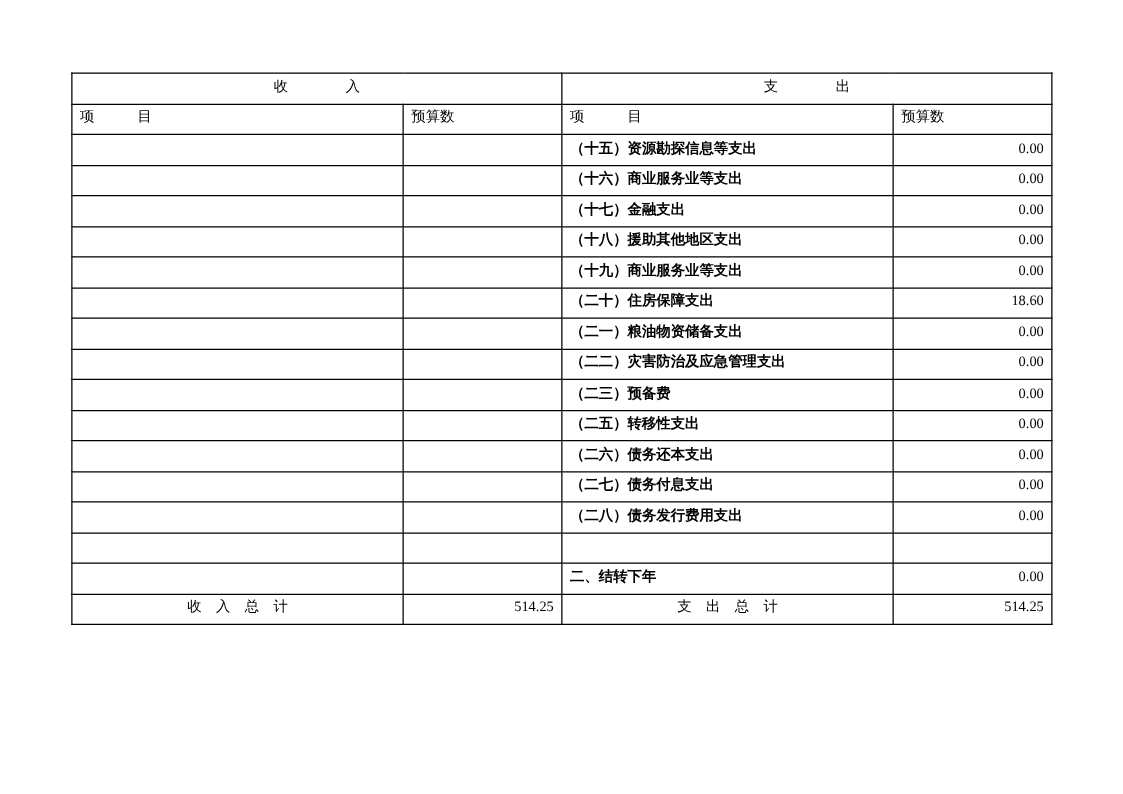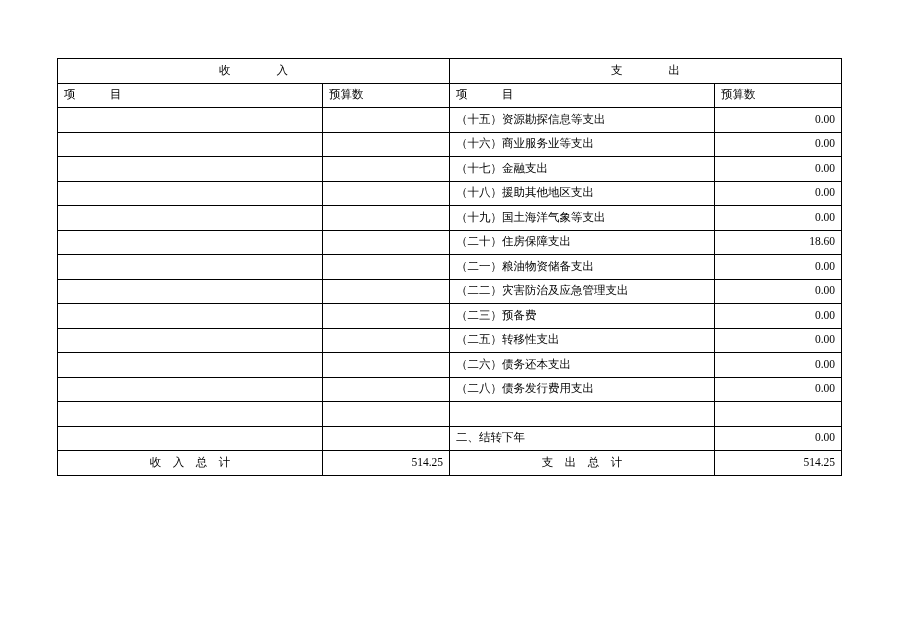--- a/index.html
+++ b/index.html
@@ -56,20 +56,21 @@
   }
   .hdr-sub {
     text-align: left;
     font-size: 12px;
     height: 27px;
   }
   .item-cell {
     text-align: left;
     white-space: nowrap;
     overflow: hidden;
+    font-weight: bold;
   }
   .num-cell {
     text-align: right;
     padding-right: 10px;
     font-family: "Liberation Serif", "DejaVu Serif", serif;
   }
   .blank-cell {
     text-align: left;
   }
   .total-row td {
@@ -127,21 +128,21 @@
         </tr>
         <tr>
           <td class="blank-cell"></td>
           <td class="num-cell"></td>
           <td class="item-cell">（十八）援助其他地区支出</td>
           <td class="num-cell">0.00</td>
         </tr>
         <tr>
           <td class="blank-cell"></td>
           <td class="num-cell"></td>
-          <td class="item-cell">（十九）国土海洋气象等支出</td>
+          <td class="item-cell">（十九）商业服务业等支出</td>
           <td class="num-cell">0.00</td>
         </tr>
         <tr>
           <td class="blank-cell"></td>
           <td class="num-cell"></td>
           <td class="item-cell">（二十）住房保障支出</td>
           <td class="num-cell">18.60</td>
         </tr>
         <tr>
           <td class="blank-cell"></td>
@@ -164,20 +165,26 @@
         <tr>
           <td class="blank-cell"></td>
           <td class="num-cell"></td>
           <td class="item-cell">（二五）转移性支出</td>
           <td class="num-cell">0.00</td>
         </tr>
         <tr>
           <td class="blank-cell"></td>
           <td class="num-cell"></td>
           <td class="item-cell">（二六）债务还本支出</td>
+          <td class="num-cell">0.00</td>
+        </tr>
+        <tr>
+          <td class="blank-cell"></td>
+          <td class="num-cell"></td>
+          <td class="item-cell">（二七）债务付息支出</td>
           <td class="num-cell">0.00</td>
         </tr>
         <tr>
           <td class="blank-cell"></td>
           <td class="num-cell"></td>
           <td class="item-cell">（二八）债务发行费用支出</td>
           <td class="num-cell">0.00</td>
         </tr>
         <tr class="spacer-row">
           <td class="blank-cell"></td>

